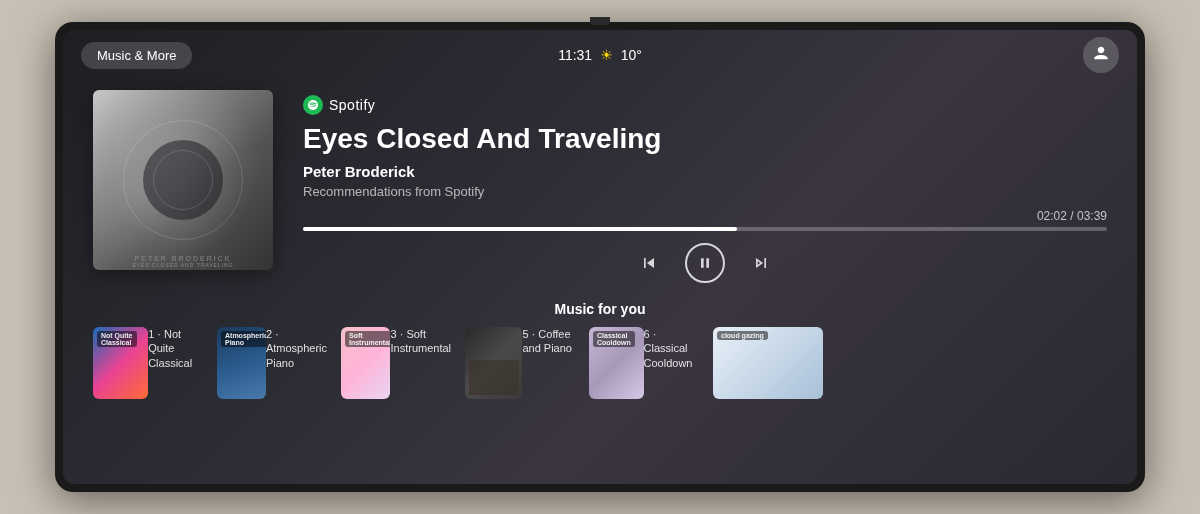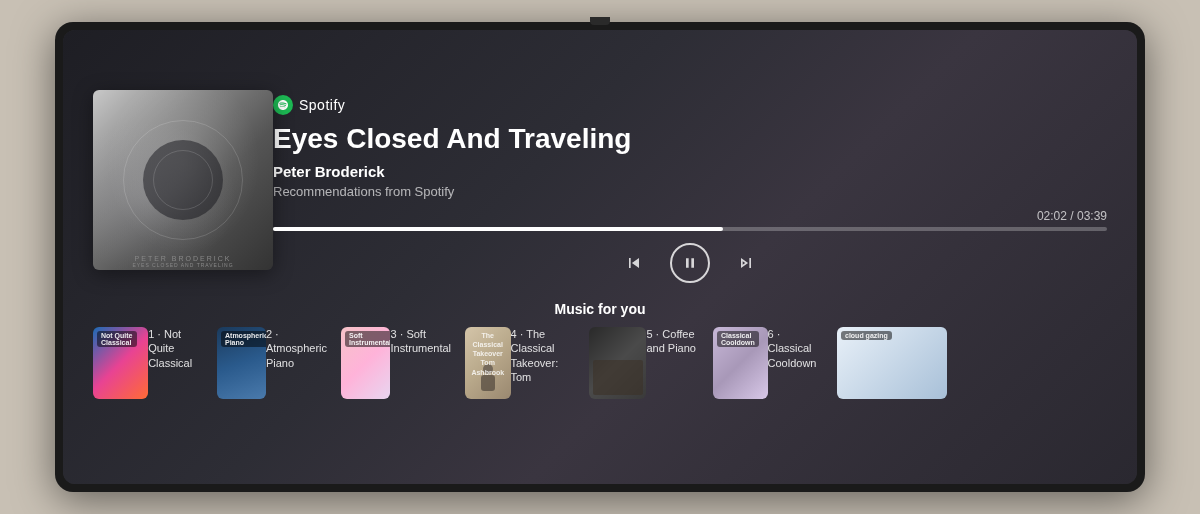--- a/index.html
+++ b/index.html
@@ -123,20 +123,21 @@
       bottom: 0;
       display: flex;
       flex-direction: column;
       padding: 10px 30px 0 30px;
     }
 
     
     .now-playing {
       display: flex;
       align-items: flex-start;
+      gap: 30px;
       flex: 0 0 auto;
     }
 
     
     .album-art {
       width: 180px;
       height: 180px;
       border-radius: 6px;
       flex-shrink: 0;
       position: relative;
@@ -391,20 +392,35 @@
     }
   </style>
 </head>
 <body>
 
 <div class="tv-outer">
   <div class="camera"></div>
   <div class="tv-inner">
     <div class="screen-bg"></div>
 
+    <div class="top-bar">
+      <button class="music-more-btn">Music &amp; More</button>
+
+      <div class="time-weather">
+        <span>11:31</span>
+        <span class="sun-icon">☀</span>
+        <span>10°</span>
+      </div>
+
+      <div class="profile-icon">
+        <svg viewBox="0 0 24 24">
+          <path d="M12 2C9.79 2 8 3.79 8 6s1.79 4 4 4 4-1.79 4-4-1.79-4-4-4zm0 10c-4.41 0-8 1.79-8 4v1h16v-1c0-2.21-3.59-4-8-4z"></path>
+        </svg>
+      </div>
+    </div>
 
     <div class="main-content">
       <div class="now-playing">
 
         <div class="album-art">
           <div class="album-snow"></div>
           <div class="album-dark-circle"></div>
           <div class="album-circle" style="width:120px;height:120px;top:30px;left:30px;"></div>
           <div class="album-circle" style="width:60px;height:60px;top:60px;left:60px;"></div>
           <span class="album-art-label">PETER BRODERICK</span>
@@ -474,30 +490,20 @@
             <div class="playlist-label">2 · Atmospheric Piano</div>
           </div>
 
           <div class="playlist-item">
             <div class="playlist-thumb thumb-3">
               <span class="thumb-badge">Soft Instrumental</span>
             </div>
             <div class="playlist-label">3 · Soft Instrumental</div>
           </div>
 
-          <div class="playlist-item">
-            <div class="playlist-thumb thumb-4">
-              <div class="figure-person">
-                <div class="figure-head"></div>
-                <div class="figure-body"></div>
-              </div>
-              <div style="position:absolute;top:4px;left:4px;right:4px;text-align:center;font-size:7px;color:rgba(255,255,255,0.8);font-weight:600;line-height:1.3;">The Classical<br>Takeover<br>Tom Ashbrook</div>
-            </div>
-            <div class="playlist-label">4 · The Classical Takeover: Tom</div>
-          </div>
 
           <div class="playlist-item">
             <div class="playlist-thumb thumb-5">
               <div style="position:absolute;bottom:4px;left:50%;transform:translateX(-50%);width:50px;height:35px;background:rgba(60,50,40,0.6);border-radius:2px;"></div>
             </div>
             <div class="playlist-label">5 · Coffee and Piano</div>
           </div>
 
           <div class="playlist-item">
             <div class="playlist-thumb thumb-6">

